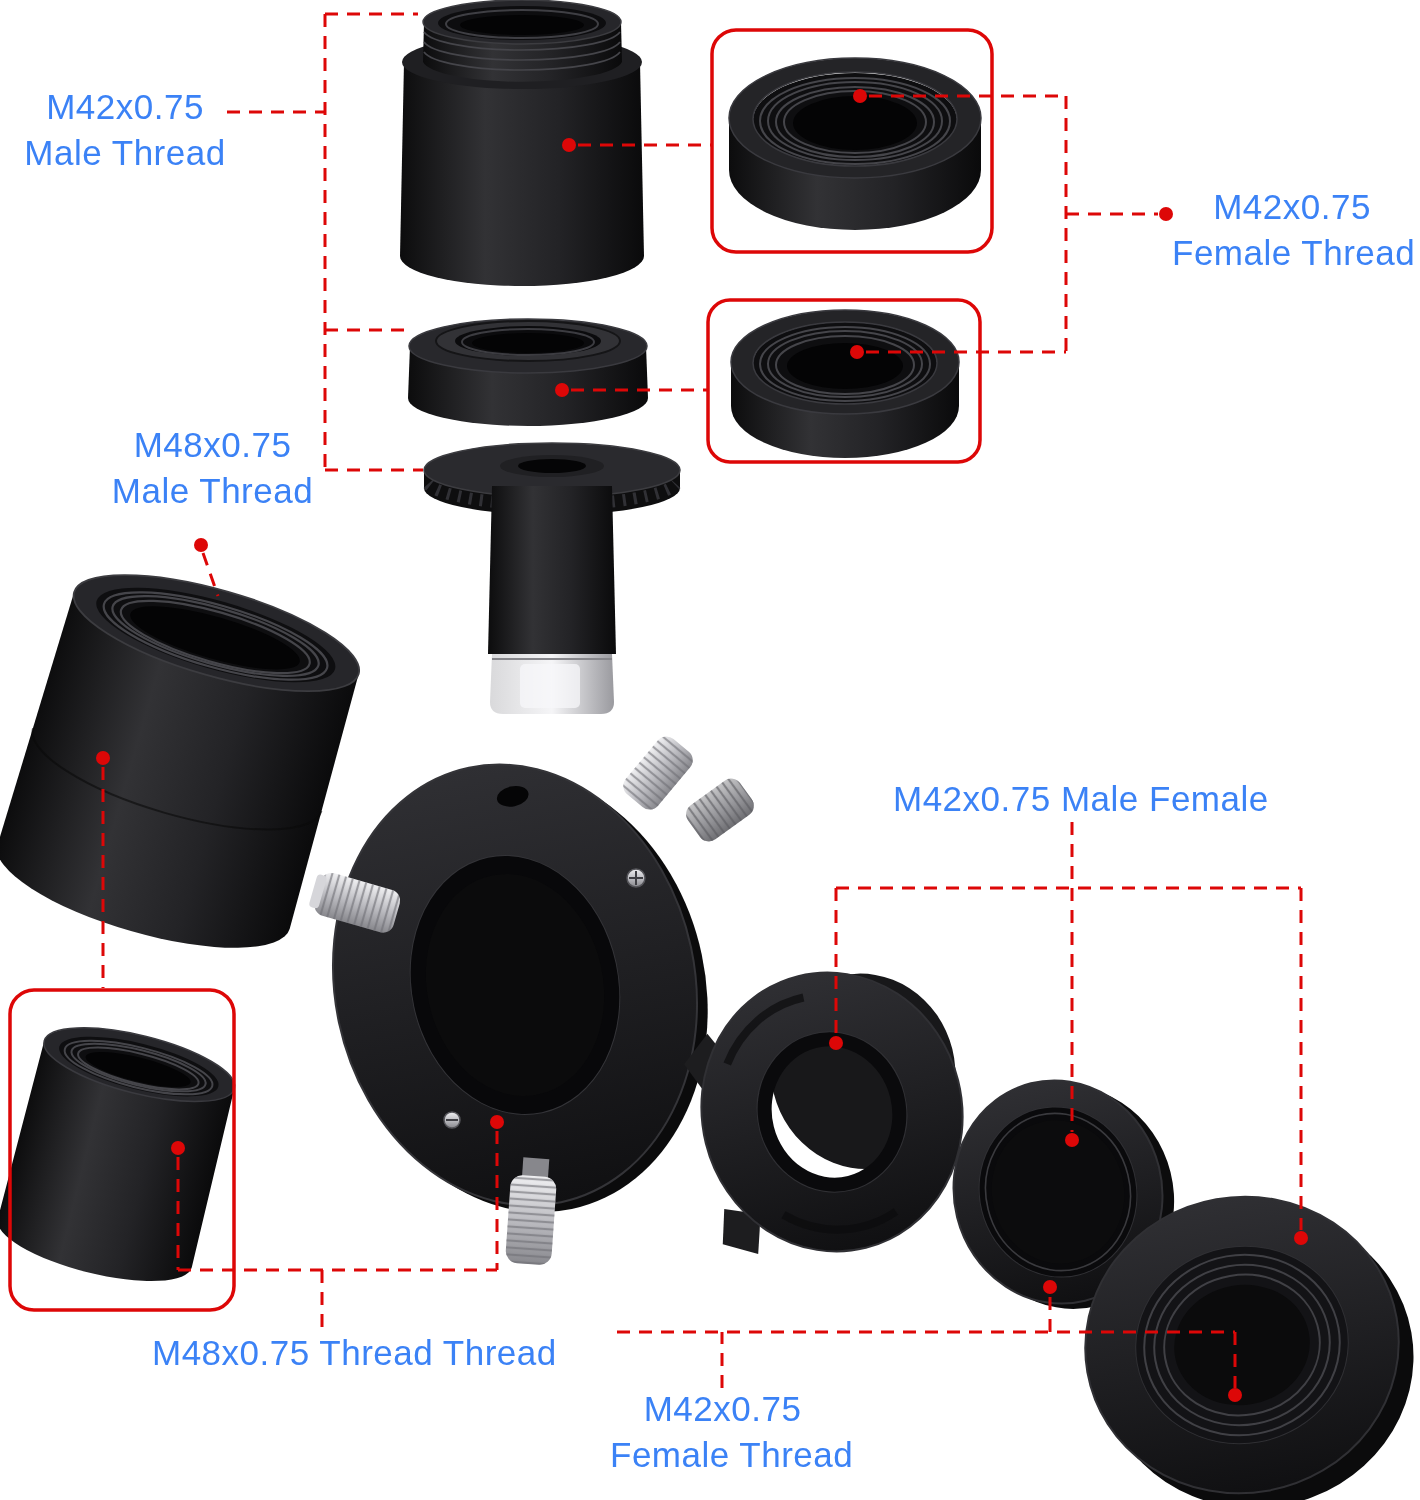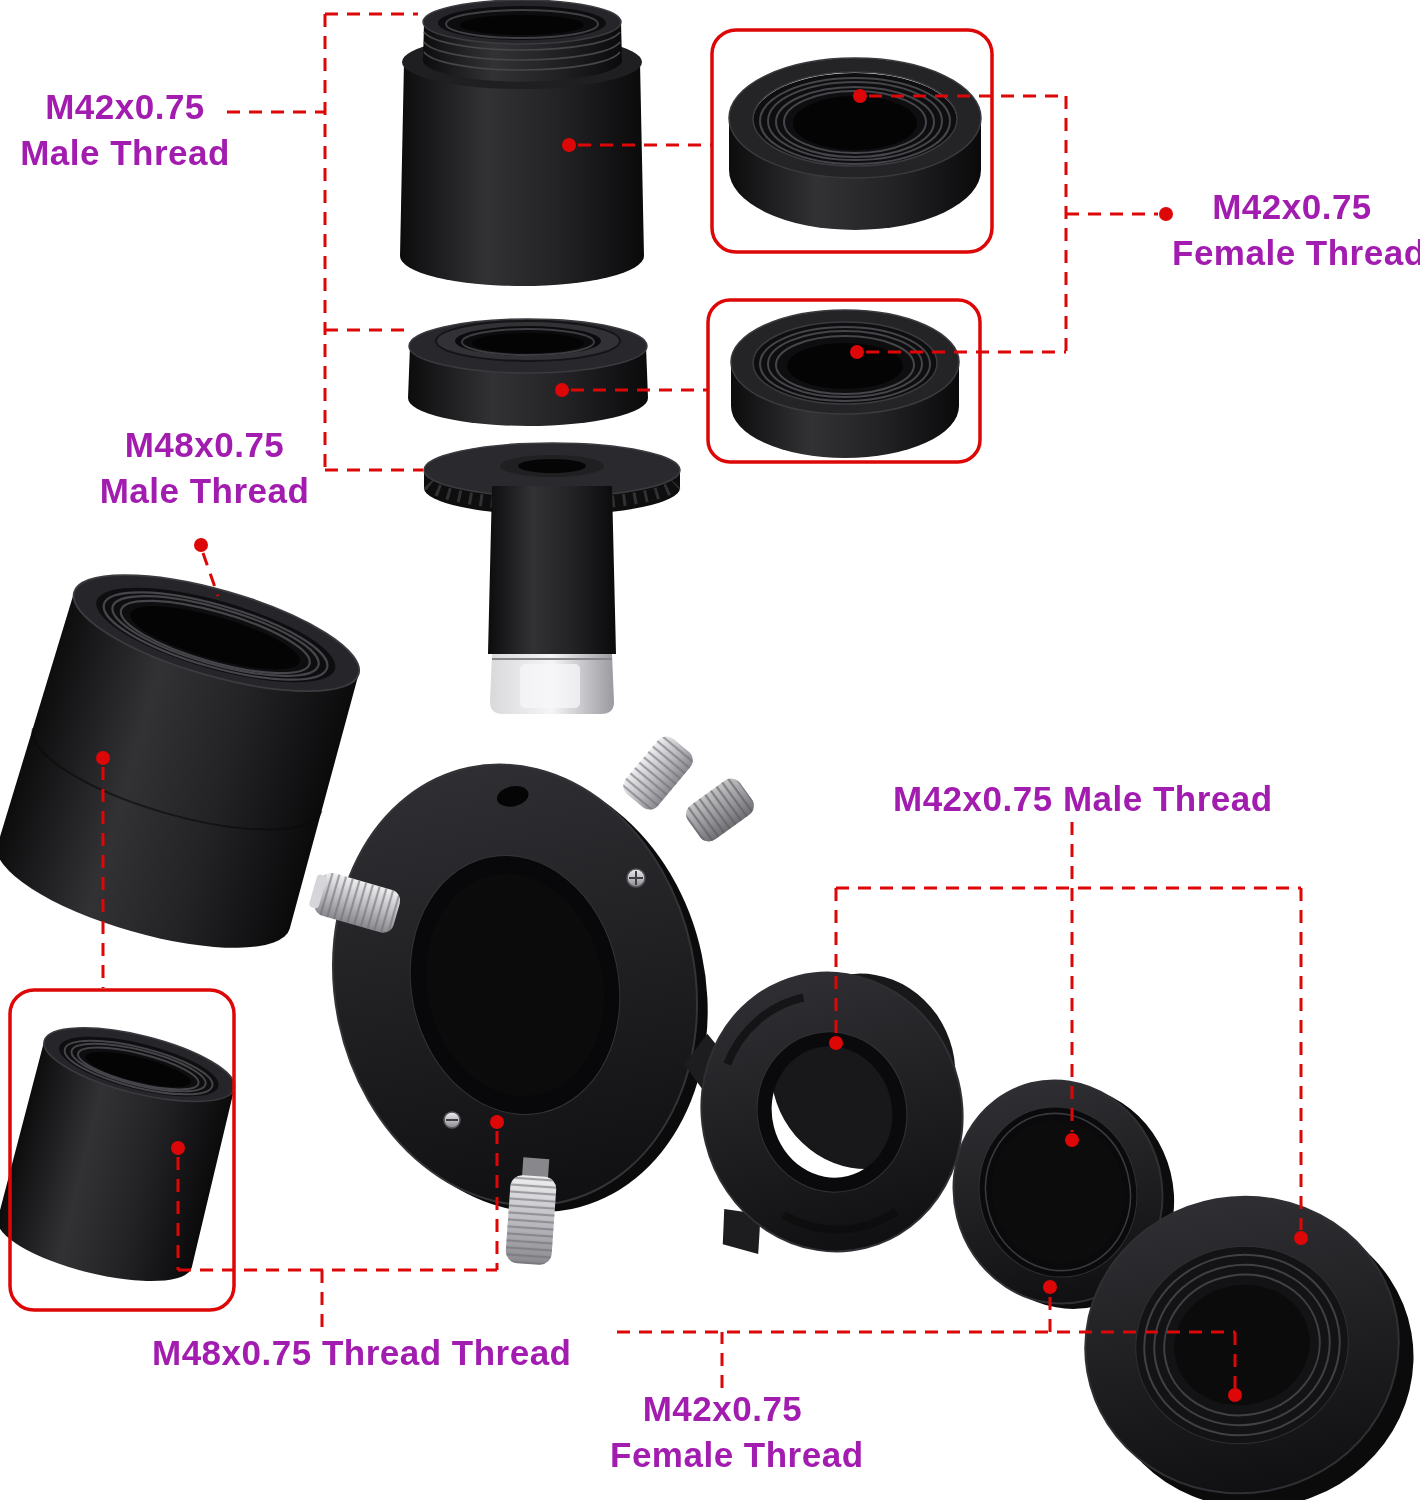--- a/index.html
+++ b/index.html
@@ -1,19 +1,19 @@
 <!DOCTYPE html>
 <html><head>
 <meta charset="utf-8">
 <style>
   html,body{margin:0;padding:0;background:#ffffff;}
   .stage{position:relative;width:1420px;height:1500px;background:#ffffff;overflow:hidden;
          font-family:"Liberation Sans",sans-serif;}
   .stage svg{position:absolute;left:0;top:0;}
-  .label{position:absolute;color:#a21caf;font-weight:700;font-size:35px;line-height:46px;
+  .label{position:absolute;color:#3b82f6;font-weight:400;font-size:35px;line-height:46px;
          text-align:center;letter-spacing:.5px;white-space:nowrap;}
 </style>
 </head>
 <body>
 
 <div class="stage">
 
 <svg width="1420" height="1500" viewBox="0 0 1420 1500">
   <defs>
     <linearGradient id="gBody" x1="0" y1="0" x2="1" y2="0">
@@ -233,27 +233,27 @@
 <div class="label" style="left:15px;top:84px;width:220px;">
   <div>M42x0.75</div>
   <div>Male Thread</div>
 </div>
 
 <div class="label" style="left:1172px;top:184px;width:240px;">
   <div>M42x0.75</div>
   <div>Female Thread</div>
 </div>
 
-<div class="label" style="left:92px;top:422px;width:225px;">
+<div class="label" style="left:100px;top:422px;width:225px;">
   <div>M48x0.75</div>
   <div>Male Thread</div>
 </div>
 
 <div class="label" style="left:893px;top:776px;width:360px;">
-  <div>M42x0.75 Male Thread</div>
+  <div>M42x0.75 Male Female</div>
 </div>
 
 <div class="label" style="left:152px;top:1330px;width:390px;">
   <div>M48x0.75 Thread Thread</div>
 </div>
 
 <div class="label" style="left:610px;top:1386px;width:225px;">
   <div>M42x0.75</div>
   <div>Female Thread</div>
 </div>

